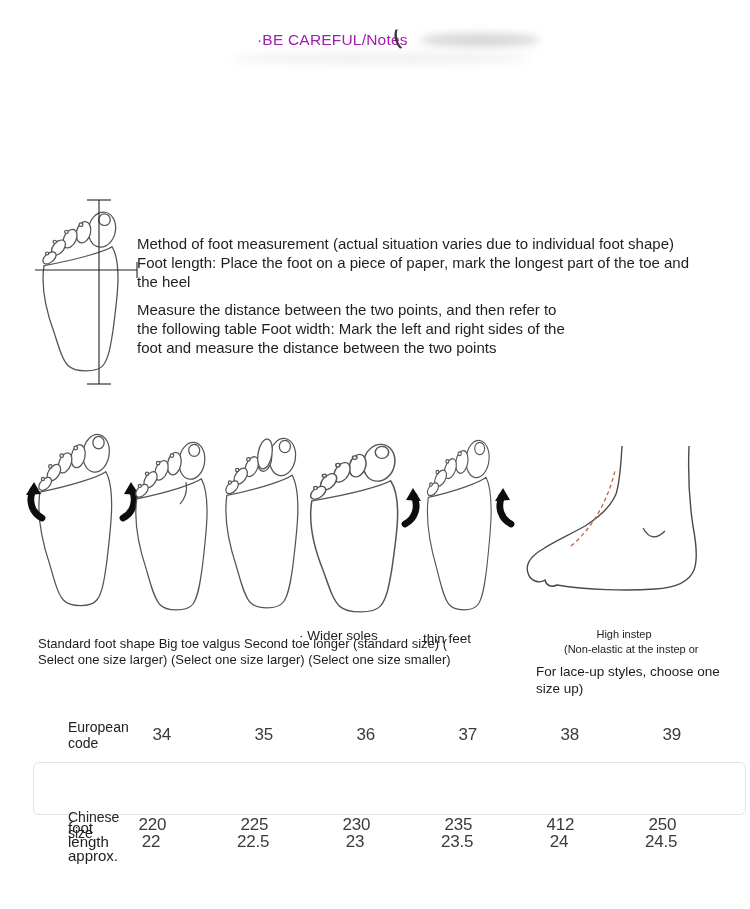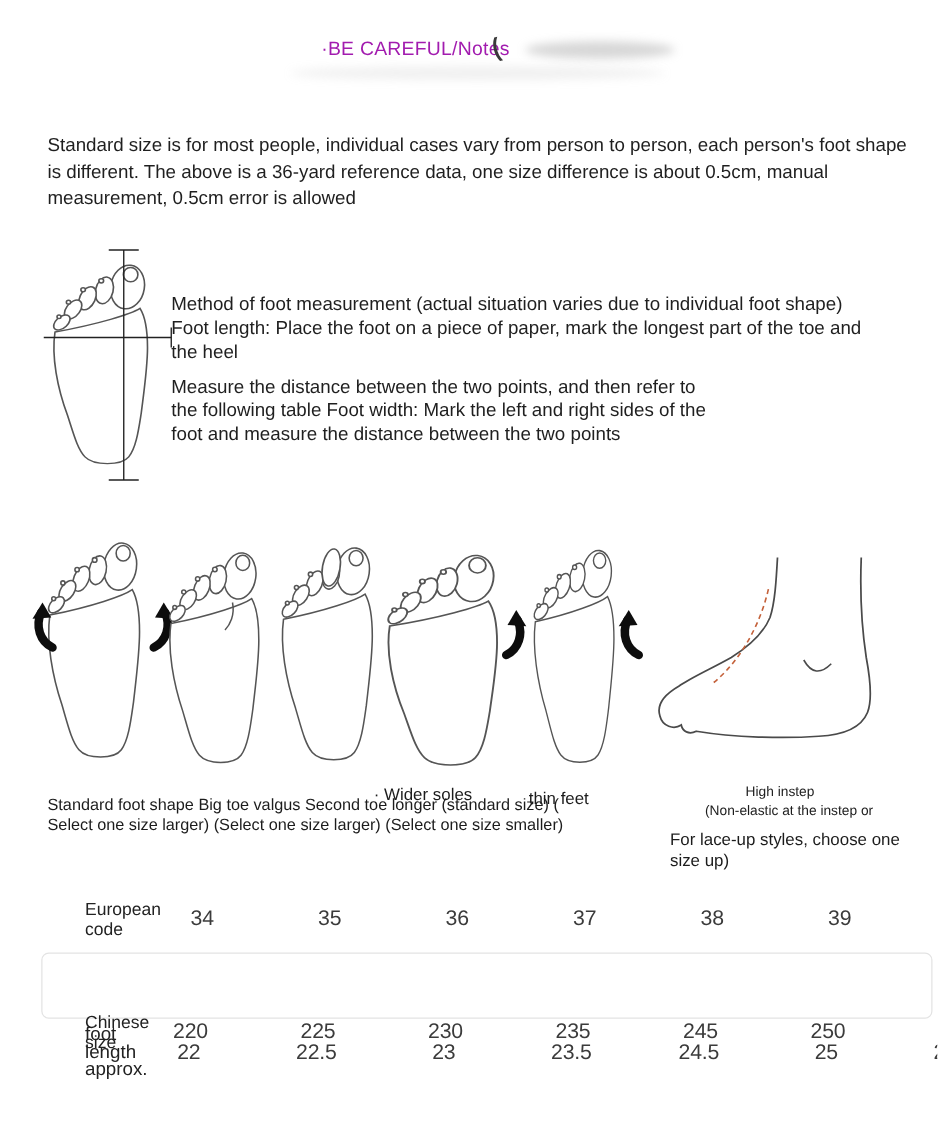--- a/index.html
+++ b/index.html
@@ -70,23 +70,20 @@
         <polygon points="1,13 9,0 16,12" fill="#0d0d0d"></polygon>
       </g>
     </defs>
   </svg>
 
   <span class="abs title">·BE CAREFUL/Notes</span>
   <span class="abs brush">(</span>
   <span class="abs smudge smudge-a"></span>
   <span class="abs smudge smudge-b"></span>
 
-  <div class="abs intro pre">Standard size is for most people, individual cases vary from person to person, each person's foot shape
-is different. The above is a 36-yard reference data, one size difference is about 0.5cm, manual
-measurement, 0.5cm error is allowed</div>
 
   <svg class="abs measure-foot" width="106" height="192" viewBox="0 0 106 192">
     <use href="#foot-shape" transform="translate(6,12) scale(1.0,0.9)"></use>
     <g stroke="#222" stroke-width="1.1">
       <line x1="66" y1="4" x2="66" y2="188"></line>
       <line x1="54" y1="4" x2="78" y2="4"></line>
       <line x1="54" y1="188" x2="78" y2="188"></line>
       <line x1="2" y1="74" x2="104" y2="74"></line>
       <line x1="104" y1="66" x2="104" y2="82"></line>
     </g>
@@ -159,32 +156,33 @@
       </div>
   </div>
   <div class="t-row" id="row1">
     <div class="t-label">Chinese
 size</div>
     <div class="t-cells">
         <div class="cell">220</div>
         <div class="cell">225</div>
         <div class="cell">230</div>
         <div class="cell">235</div>
-        <div class="cell">245</div>
+        <div class="cell">412</div>
         <div class="cell">250</div>
         <div class="cell">255</div>
       </div>
   </div>
   <div class="t-row" id="row2">
     <div class="t-label">foot length
 approx.</div>
     <div class="t-cells">
         <div class="cell">22</div>
         <div class="cell">22.5</div>
         <div class="cell">23</div>
         <div class="cell">23.5</div>
+        <div class="cell">24</div>
         <div class="cell">24.5</div>
         <div class="cell">25</div>
         <div class="cell">25.5</div>
       </div>
   </div>
 
 </div>
 
 </body></html>

